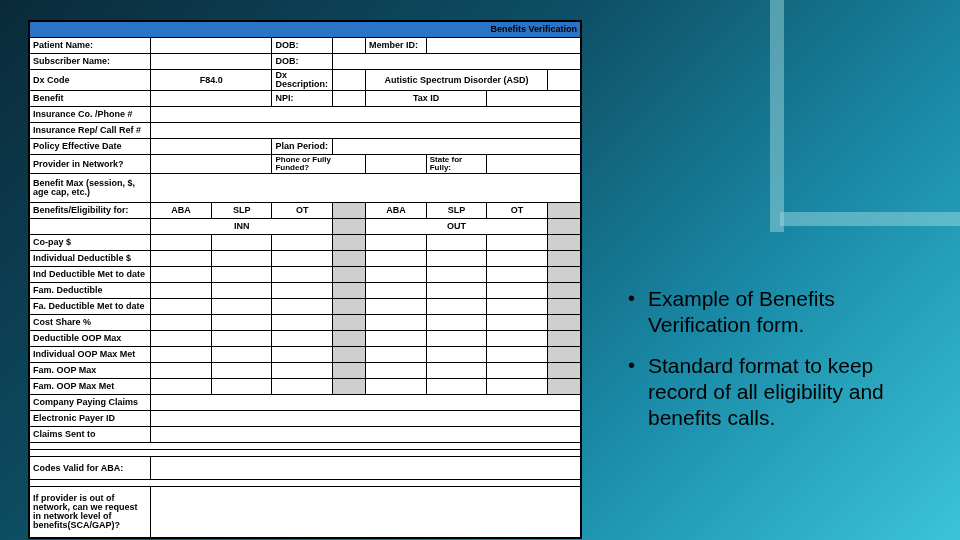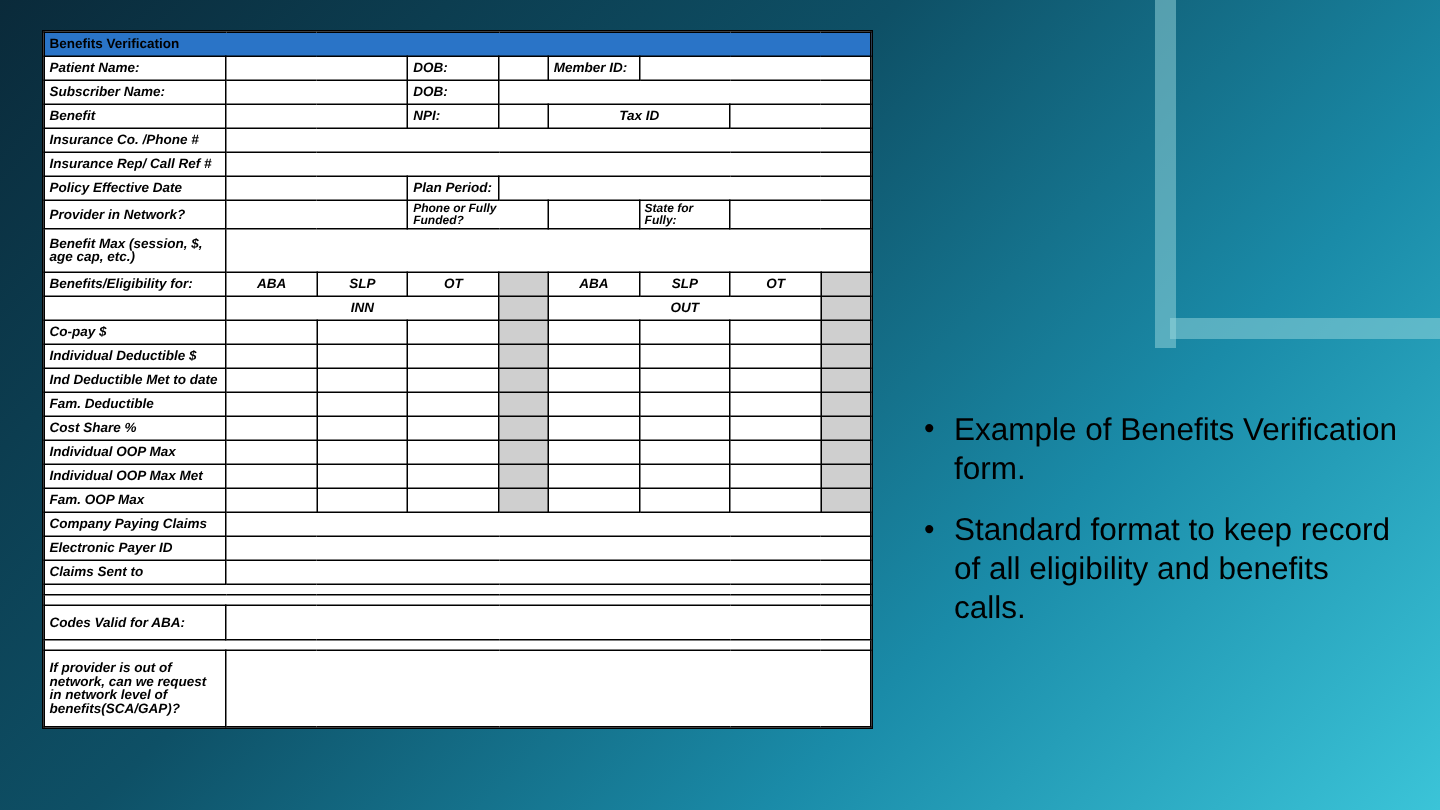--- a/index.html
+++ b/index.html
@@ -2,26 +2,26 @@
 <html><head>
 <meta charset="utf-8">
 <style>
   html,body{margin:0;padding:0;width:960px;height:540px;overflow:hidden;font-family:"Trebuchet MS","Segoe UI",sans-serif;}
   .slide{position:relative;width:960px;height:540px;background:linear-gradient(135deg,#0a2a3a 0%,#0e5066 40%,#1a8ba8 70%,#3bc4d8 100%);}
   .bar1{position:absolute;top:212px;left:780px;width:180px;height:14px;background:#9ad7de;opacity:.5;}
   .bar2{position:absolute;top:0;left:770px;width:14px;height:232px;background:#9ad7de;opacity:.5;}
   .form{position:absolute;top:20px;left:28px;width:552px;background:#fff;border:1px solid #000;font-size:9px;line-height:1;}
   .form td{border:1px solid #000;padding:1px 3px;height:13px;vertical-align:middle;}
   .form table{border-collapse:collapse;width:100%;table-layout:fixed;}
-  .hdr{background:#2a74c7;color:#000;text-align:left;font-weight:bold;height:16px;}
-  .b{font-weight:bold;font-style:italic;}
+  .hdr{background:#2a74c7;color:#000;text-align:right;font-weight:bold;height:16px;}
+  .b{font-weight:bold;}
   .g{background:#cfcfcf;}
   .c{text-align:center;}
   .bullets{position:absolute;top:270px;left:610px;width:330px;color:#000;}
-  .bullets ul{list-style:none;padding:0;margin:4px;}
+  .bullets ul{list-style:none;padding:0;margin:16px;}
   .bullets li{font-size:21px;line-height:1.25;margin:0 0 14px 0;padding-left:22px;position:relative;}
   .bullets li::before{content:"\2022";position:absolute;left:2px;top:0;color:#000;font-size:20px;}
 </style>
 </head>
 <body>
 
 <div class="slide">
   <div class="bar1"></div>
   <div class="bar2"></div>
 
@@ -50,20 +50,28 @@
         <td class="b">Member ID:</td>
         <td colspan="3"></td>
       </tr>
       <tr>
         <td class="b">Subscriber Name:</td>
         <td colspan="2"></td>
         <td class="b">DOB:</td>
         <td colspan="5"></td>
       </tr>
       <tr>
+        <td class="b">Dx Code</td>
+        <td colspan="2" class="b c">F84.0</td>
+        <td class="b">Dx Description:</td>
+        <td></td>
+        <td colspan="3" class="b c">Autistic Spectrum Disorder (ASD)</td>
+        <td></td>
+      </tr>
+      <tr>
         <td class="b">Benefit</td>
         <td colspan="2"></td>
         <td class="b">NPI:</td>
         <td></td>
         <td colspan="2" class="b c">Tax ID</td>
         <td colspan="2"></td>
       </tr>
       <tr>
             <td class="b">Insurance Co. /Phone #</td>
             <td colspan="8"></td>
@@ -146,32 +154,43 @@
             <td></td>
             <td></td>
             <td></td>
             <td class="g"></td>
             <td></td>
             <td></td>
             <td></td>
             <td class="g"></td>
           </tr>
       <tr>
+            <td class="b">Fa. Deductible Met to date</td>
+            <td></td>
+            <td></td>
+            <td></td>
+            <td class="g"></td>
+            <td></td>
+            <td></td>
+            <td></td>
+            <td class="g"></td>
+          </tr>
+      <tr>
             <td class="b">Cost Share %</td>
             <td></td>
             <td></td>
             <td></td>
             <td class="g"></td>
             <td></td>
             <td></td>
             <td></td>
             <td class="g"></td>
           </tr>
       <tr>
-            <td class="b">Individual OOP Max</td>
+            <td class="b">Deductible OOP Max</td>
             <td></td>
             <td></td>
             <td></td>
             <td class="g"></td>
             <td></td>
             <td></td>
             <td></td>
             <td class="g"></td>
           </tr>
       <tr>
@@ -180,20 +199,31 @@
             <td></td>
             <td></td>
             <td class="g"></td>
             <td></td>
             <td></td>
             <td></td>
             <td class="g"></td>
           </tr>
       <tr>
             <td class="b">Fam. OOP Max</td>
+            <td></td>
+            <td></td>
+            <td></td>
+            <td class="g"></td>
+            <td></td>
+            <td></td>
+            <td></td>
+            <td class="g"></td>
+          </tr>
+      <tr>
+            <td class="b">Fam. OOP Max Met</td>
             <td></td>
             <td></td>
             <td></td>
             <td class="g"></td>
             <td></td>
             <td></td>
             <td></td>
             <td class="g"></td>
           </tr>
       <tr>

